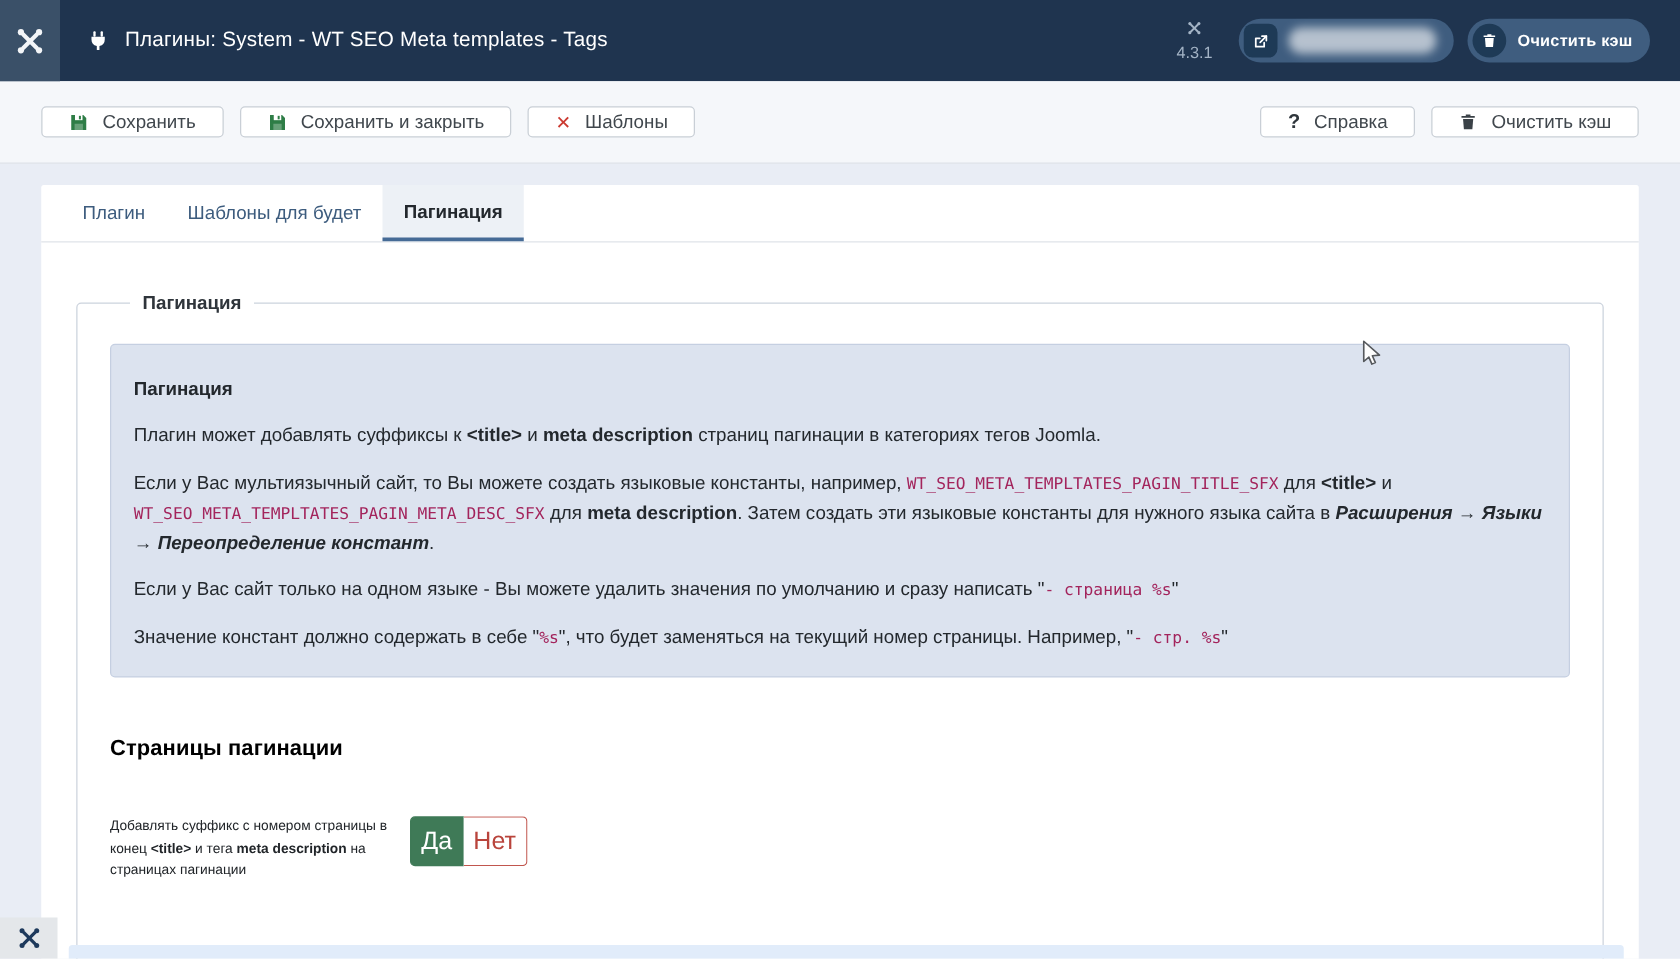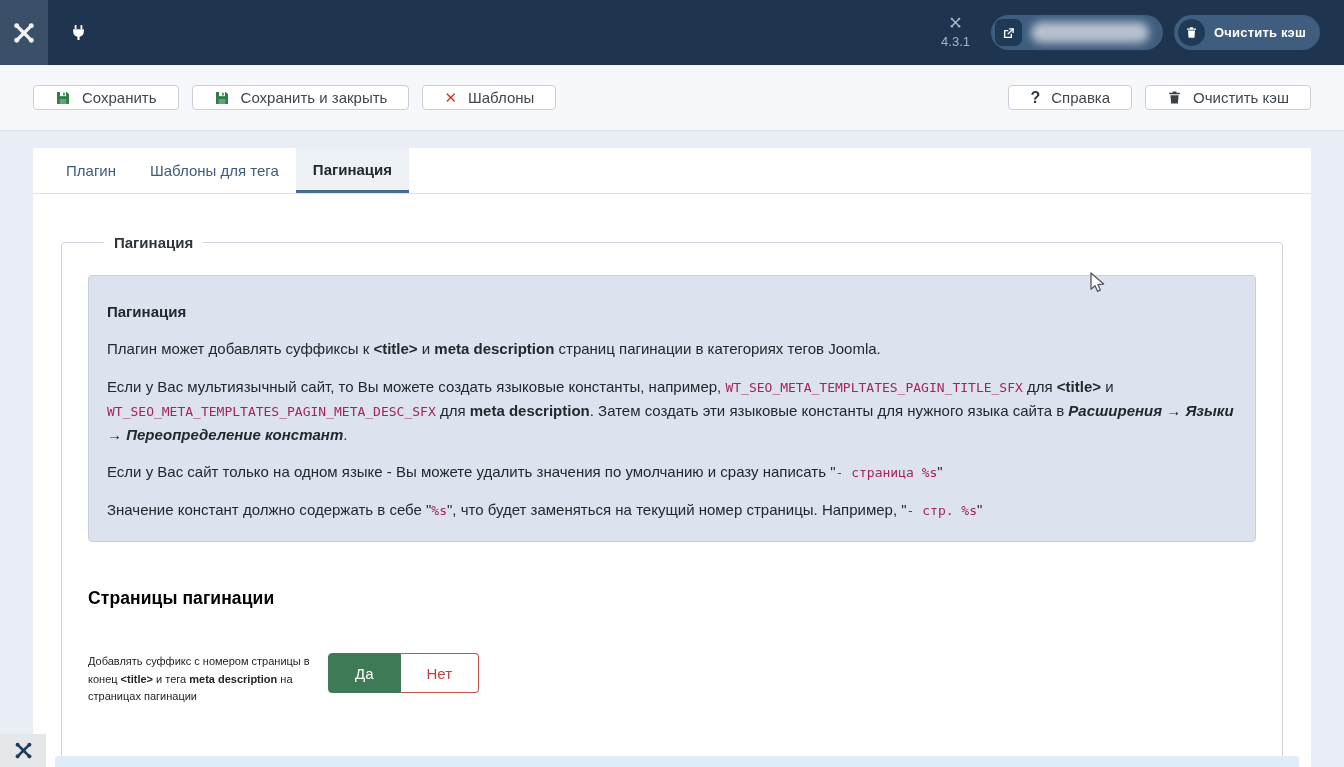--- a/index.html
+++ b/index.html
@@ -54,21 +54,21 @@
 
   .seg-b  { font-weight:700; }
   .seg-bi { font-weight:700; font-style:italic; }
   .seg-c  { font-family:"DejaVu Sans Mono","Liberation Mono",monospace; color:#a3245c; font-size:13px; }
 
   .section-h { font-size:17.5px; font-weight:700; color:#000000; margin:46px 0 0; letter-spacing:.1px; }
 
   .form-row { display:flex; align-items:flex-start; margin-top:44px; }
   .field-label { width:222px; margin-right:18px; font-size:11px; line-height:1.6; color:#212529; }
   .switcher { display:inline-flex; }
-  .switcher .opt { display:flex; align-items:center; height:40px; padding:0 26px; font-size:15px; cursor:pointer; }
+  .switcher .opt { display:flex; align-items:center; height:40px; padding:0 8px; font-size:20px; cursor:pointer; }
   .switcher .opt.on  { background:#3f7a57; color:#fff; border:1px solid #3f7a57; border-radius:4px 0 0 4px; }
   .switcher .opt.off { background:#fff; color:#b9443c; border:1px solid #c1564e; border-left:none; border-radius:0 4px 4px 0; }
 
   
   .bottom-band { position:absolute; left:55px; right:45px; bottom:0; height:11px;
                  background:#e1ecfa; border-radius:3px 3px 0 0; }
   .menu-toggle { position:absolute; left:0; bottom:0; width:46px; height:33px;
                  background:#e4e7ea; border:none; display:flex; align-items:center; justify-content:center; cursor:pointer; }
   .cursor { position:absolute; left:1085px; top:271px; width:24px; height:24px; pointer-events:none; }
   svg { display:block; }
@@ -94,20 +94,21 @@
     </svg>
   </div>
   <div class="hdr-title-wrap">
     <span>
       <svg width="17" height="17" viewBox="0 0 24 24" fill="#fff">
         <rect x="6.6" y="1.5" width="2.6" height="6" rx="1"></rect>
         <rect x="14.8" y="1.5" width="2.6" height="6" rx="1"></rect>
         <path d="M4.5 7.5 h15 v3.2 a7.5 7.5 0 0 1 -6 7.35 V22.5 h-3 v-4.45 a7.5 7.5 0 0 1 -6 -7.35 z"></path>
       </svg>
     </span>
+    <h1 class="hdr-title">Плагины: System - WT SEO Meta templates - Tags</h1>
   </div>
   <div class="hdr-right">
     <span class="hdr-version">
       <svg width="13" height="13" viewBox="0 0 24 24">
         <g stroke="#a4b4c6" stroke-width="3" stroke-linecap="round" fill="none">
           <path d="M7 7 L12 12"></path>
             <path d="M17 7 L12 12"></path>
             <path d="M7 17 L12 12"></path>
             <path d="M17 17 L12 12"></path>
         </g>
@@ -185,21 +186,21 @@
       </span>
       <span>Очистить кэш</span>
     </button>
   </div>
 </div>
 
 <main class="main">
   <div class="card">
     <nav class="tabs">
       <a class="tab">Плагин</a>
-      <a class="tab">Шаблоны для тега</a>
+      <a class="tab">Шаблоны для будет</a>
       <a class="tab active">Пагинация</a>
     </nav>
     <div class="card-body">
       <fieldset class="opts">
         <legend>Пагинация</legend>
 
         <div class="alert">
           <p class="alert-h">Пагинация</p>
           <p><span>Плагин может добавлять суффиксы к </span><span class="seg-b">&lt;title&gt;</span><span> и </span><span class="seg-b">meta description</span><span> страниц пагинации в категориях тегов Joomla.</span></p>
           <p><span>Если у Вас мультиязычный сайт, то Вы можете создать языковые константы, например, </span><span class="seg-c">WT_SEO_META_TEMPLTATES_PAGIN_TITLE_SFX</span><span> для </span><span class="seg-b">&lt;title&gt;</span><span> и </span><span class="seg-c">WT_SEO_META_TEMPLTATES_PAGIN_META_DESC_SFX</span><span> для </span><span class="seg-b">meta description</span><span>. Затем создать эти языковые константы для нужного языка сайта в </span><span class="seg-bi">Расширения → Языки → Переопределение констант</span><span>.</span></p>

